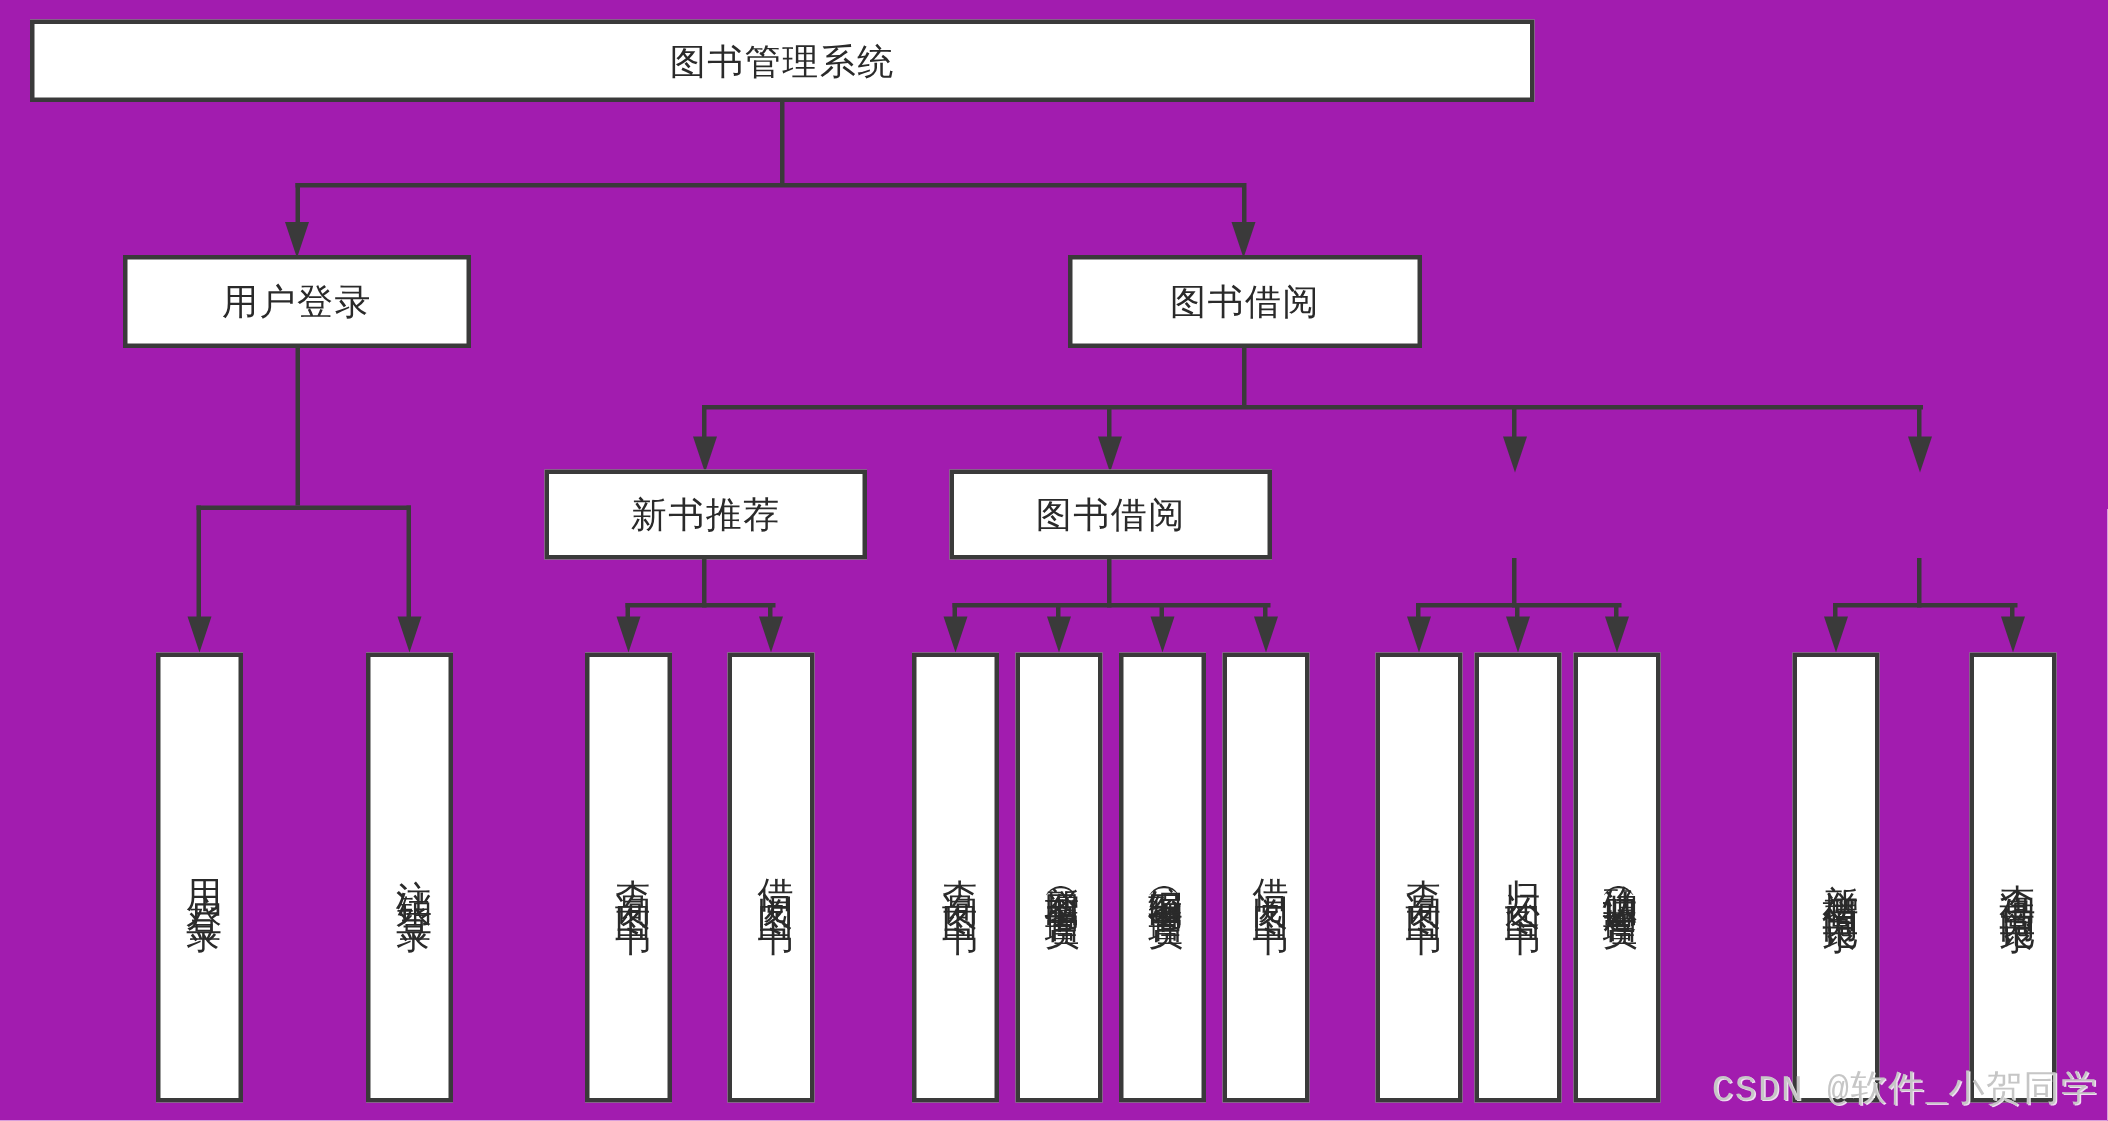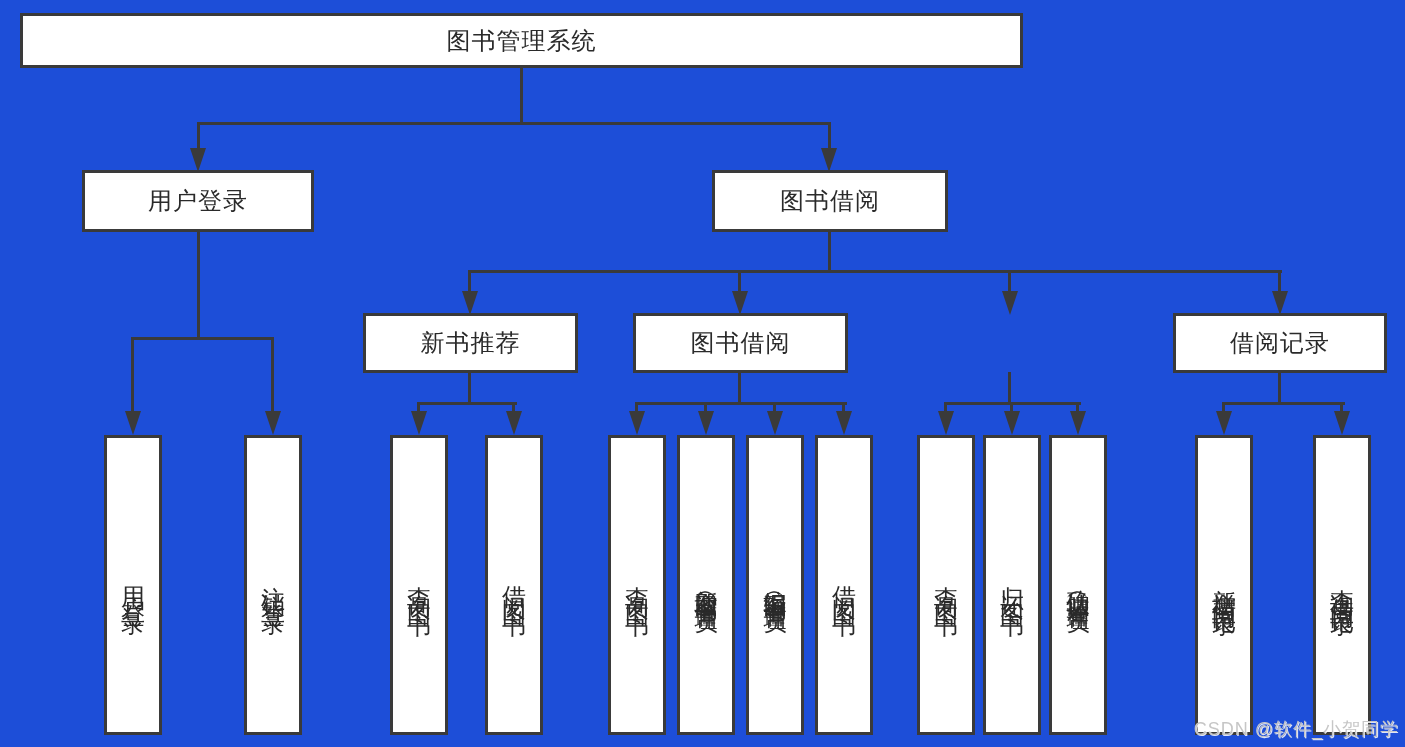--- a/index.html
+++ b/index.html
@@ -1,18 +1,18 @@
 <!DOCTYPE html>
 <html><head>
 <meta charset="utf-8">
 <style>
   html,body{margin:0;padding:0;background:#fff;}
   .canvas{
-    position:relative;width:1405px;height:747px;background:#1d4ed8;
-    font-family:Liberation Sans, sans-serif;
+    position:relative;width:1405px;height:747px;background:#a21caf;
+    font-family:Liberation Mono, monospace;
     color:#262626;overflow:hidden;
   }
   .box{
     position:absolute;border:3px solid #3a3a3a;background:#ffffff;
     display:flex;align-items:center;justify-content:center;
     box-sizing:border-box;
   }
   .hlabel{font-size:24px;letter-spacing:1px;white-space:nowrap;color:#2a2a2a;}
   .leaf{box-sizing:border-box;}
   .vlabel{
@@ -25,21 +25,21 @@
   .hline,.vline{position:absolute;background:#3a3a3a;}
   .hline{height:3px;}
   .vline{width:3px;}
   .arrow{
     position:absolute;width:0;height:0;
     border-left:8px solid transparent;border-right:8px solid transparent;
     border-top:24px solid #3a3a3a;
   }
   .watermark{
     position:absolute;right:6px;bottom:6px;z-index:5;
-    font-size:18px;color:#c6c6c6;letter-spacing:1px;white-space:nowrap;
+    font-size:24px;color:#c6c6c6;letter-spacing:1px;white-space:nowrap;
     text-shadow:1px 1px 0 rgba(255,255,255,0.85);
   }
 </style>
 </head>
 <body>
 
 <div class="canvas">
 
   <div class="box" style="left:20px;top:13px;width:1003px;height:55px">
     <span class="hlabel">图书管理系统</span>
@@ -75,23 +75,20 @@
   <div class="vline" style="left:1008px;top:270px;height:23px"></div>
   <div class="arrow" style="left:1002px;top:291px"></div>
   <div class="vline" style="left:1278px;top:270px;height:23px"></div>
   <div class="arrow" style="left:1272px;top:291px"></div>
 
   <div class="box" style="left:363px;top:313px;width:215px;height:60px">
     <span class="hlabel">新书推荐</span>
   </div>
   <div class="box" style="left:633px;top:313px;width:215px;height:60px">
     <span class="hlabel">图书借阅</span>
-  </div>
-  <div class="box" style="left:1173px;top:313px;width:214px;height:60px">
-    <span class="hlabel">借阅记录</span>
   </div>
 
   <div class="vline" style="left:468px;top:372px;height:33px"></div>
   <div class="hline" style="left:417px;top:402px;width:100px"></div>
   <div class="vline" style="left:417px;top:402px;height:12px"></div>
   <div class="arrow" style="left:411px;top:411px"></div>
   <div class="vline" style="left:512px;top:402px;height:12px"></div>
   <div class="arrow" style="left:506px;top:411px"></div>
 
   <div class="vline" style="left:738px;top:372px;height:33px"></div>

